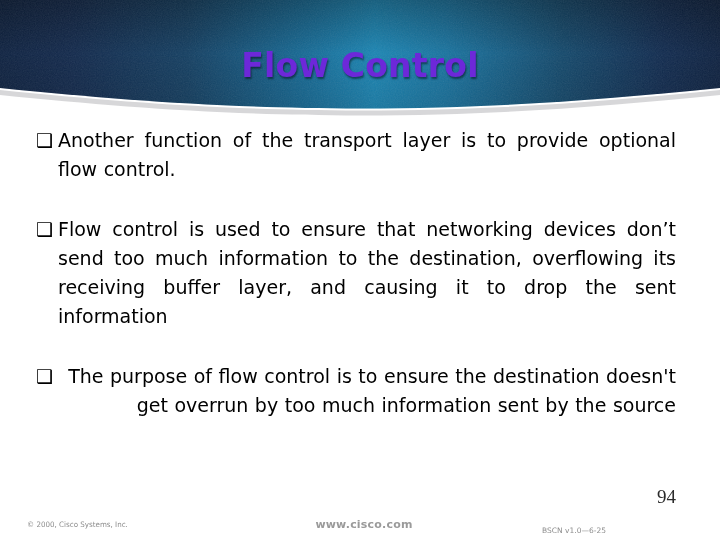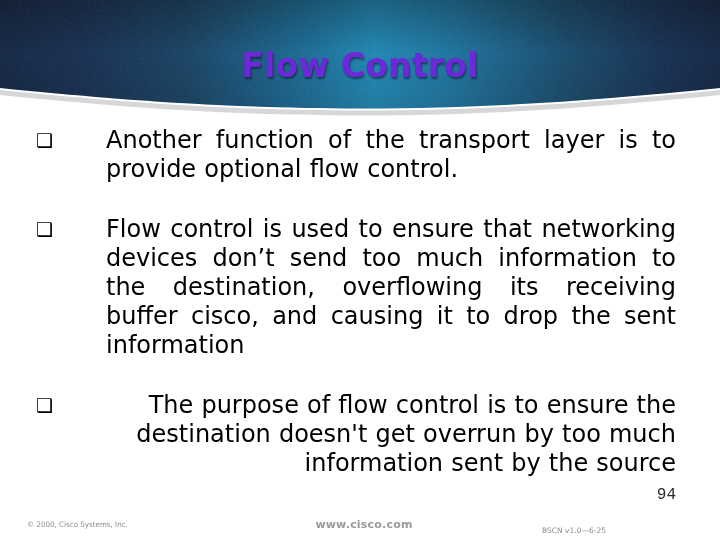--- a/index.html
+++ b/index.html
@@ -64,39 +64,38 @@
     width: 22px;
     font-family: "DejaVu Sans", sans-serif;
     font-size: 19px;
     line-height: 29px;
     color: #000000;
     text-align: left;
   }
   .bullet-text {
     flex: 1 1 auto;
     font-family: "DejaVu Sans", sans-serif;
-    font-size: 24px;
+    font-size: 19px;
     line-height: 29px;
     color: #000000;
     text-align: justify;
     text-justify: inter-word;
     word-spacing: 0.5px;
-    margin-left: 48px;
   }
   .bullet-text.no-justify {
     text-align: right;
   }
 
   
   #page-number {
     position: absolute;
     right: 44px;
     top: 486px;
-    font-family: Liberation Mono, monospace;
-    font-size: 16px;
+    font-family: Liberation Serif, serif;
+    font-size: 19px;
     color: #2b2b2b;
     margin-left: 13px;
   }
 
   
   #footer {
     position: absolute;
     left: 0;
     top: 518px;
     width: 632px;
@@ -183,21 +182,21 @@
 
 <div id="slide-body">
 
   <div class="bullet-row">
     <span class="bullet-glyph">❑</span>
     <span class="bullet-text">Another function of the transport layer is to provide optional flow control.</span>
   </div>
 
   <div class="bullet-row">
     <span class="bullet-glyph">❑</span>
-    <span class="bullet-text">Flow control is used to ensure that networking devices don’t send too much information to the destination, overflowing its receiving buffer cisco, and causing it to drop the sent information</span>
+    <span class="bullet-text">Flow control is used to ensure that networking devices don’t send too much information to the destination, overflowing its receiving buffer layer, and causing it to drop the sent information</span>
   </div>
 
   <div class="bullet-row">
     <span class="bullet-glyph">❑</span>
     <span class="bullet-text no-justify">The purpose of flow control is to ensure the destination doesn't get overrun by too much information sent by the source</span>
   </div>
 
 </div>
 
 <div id="page-number">94</div>

